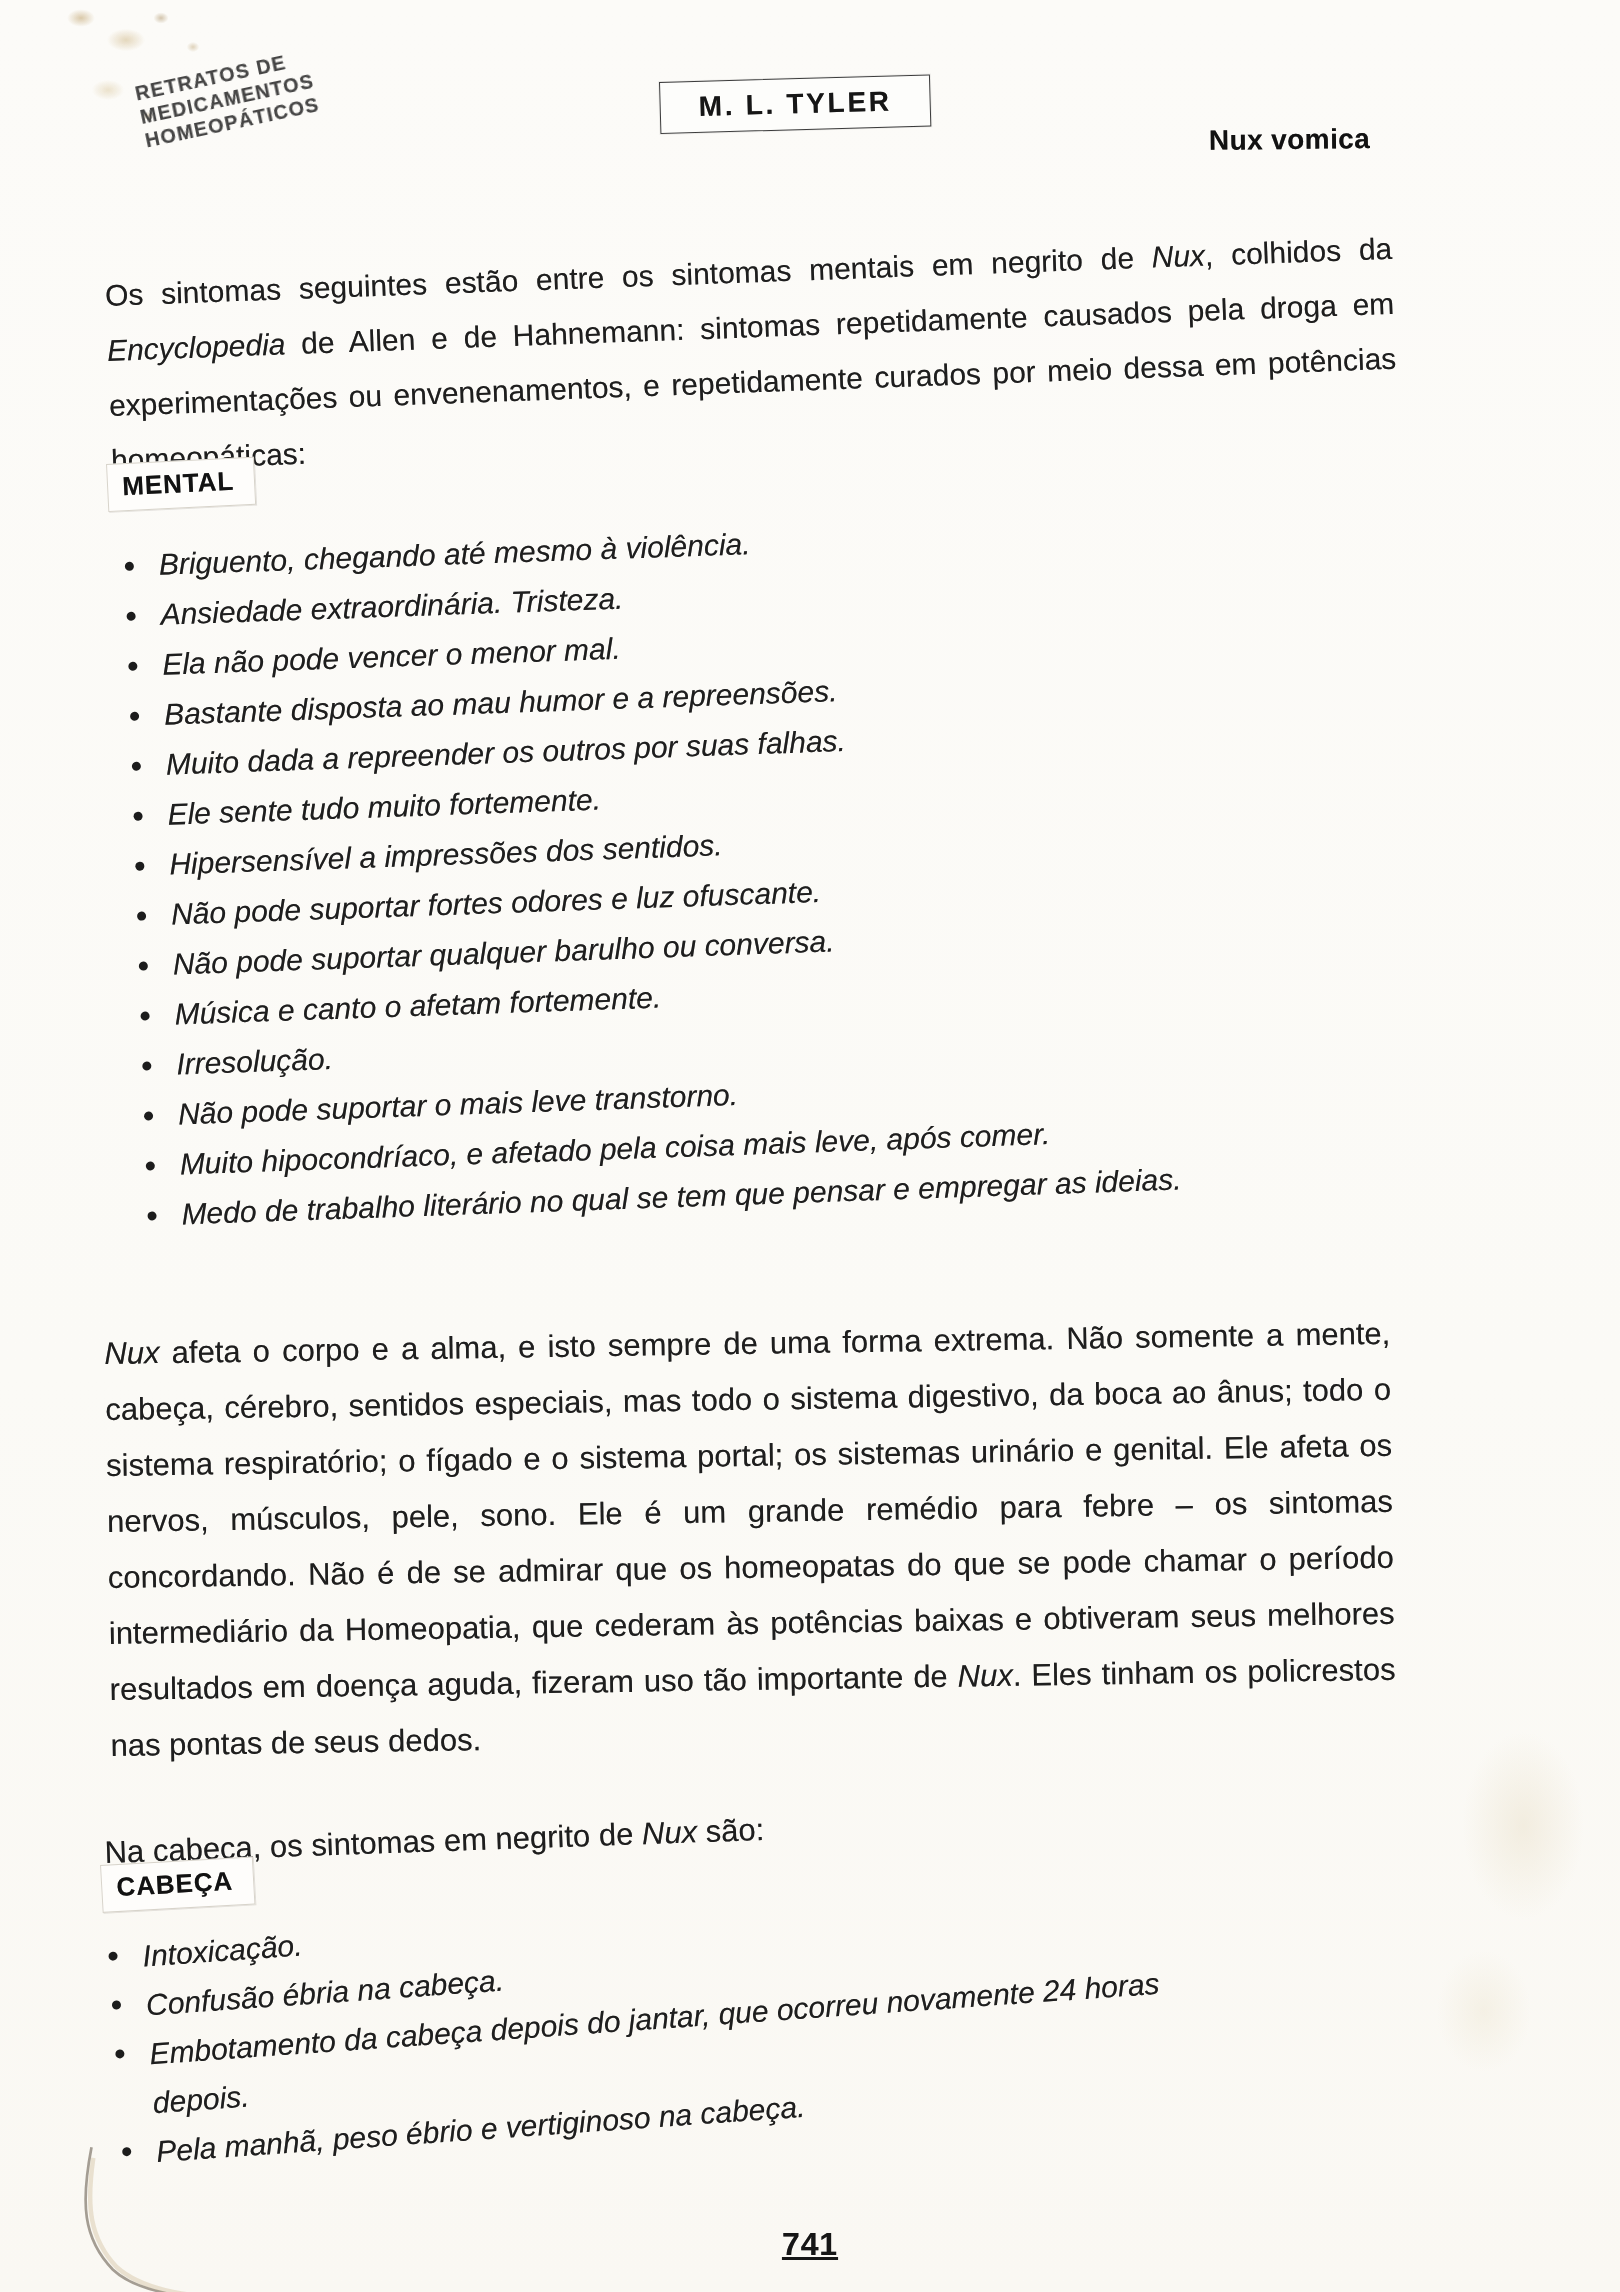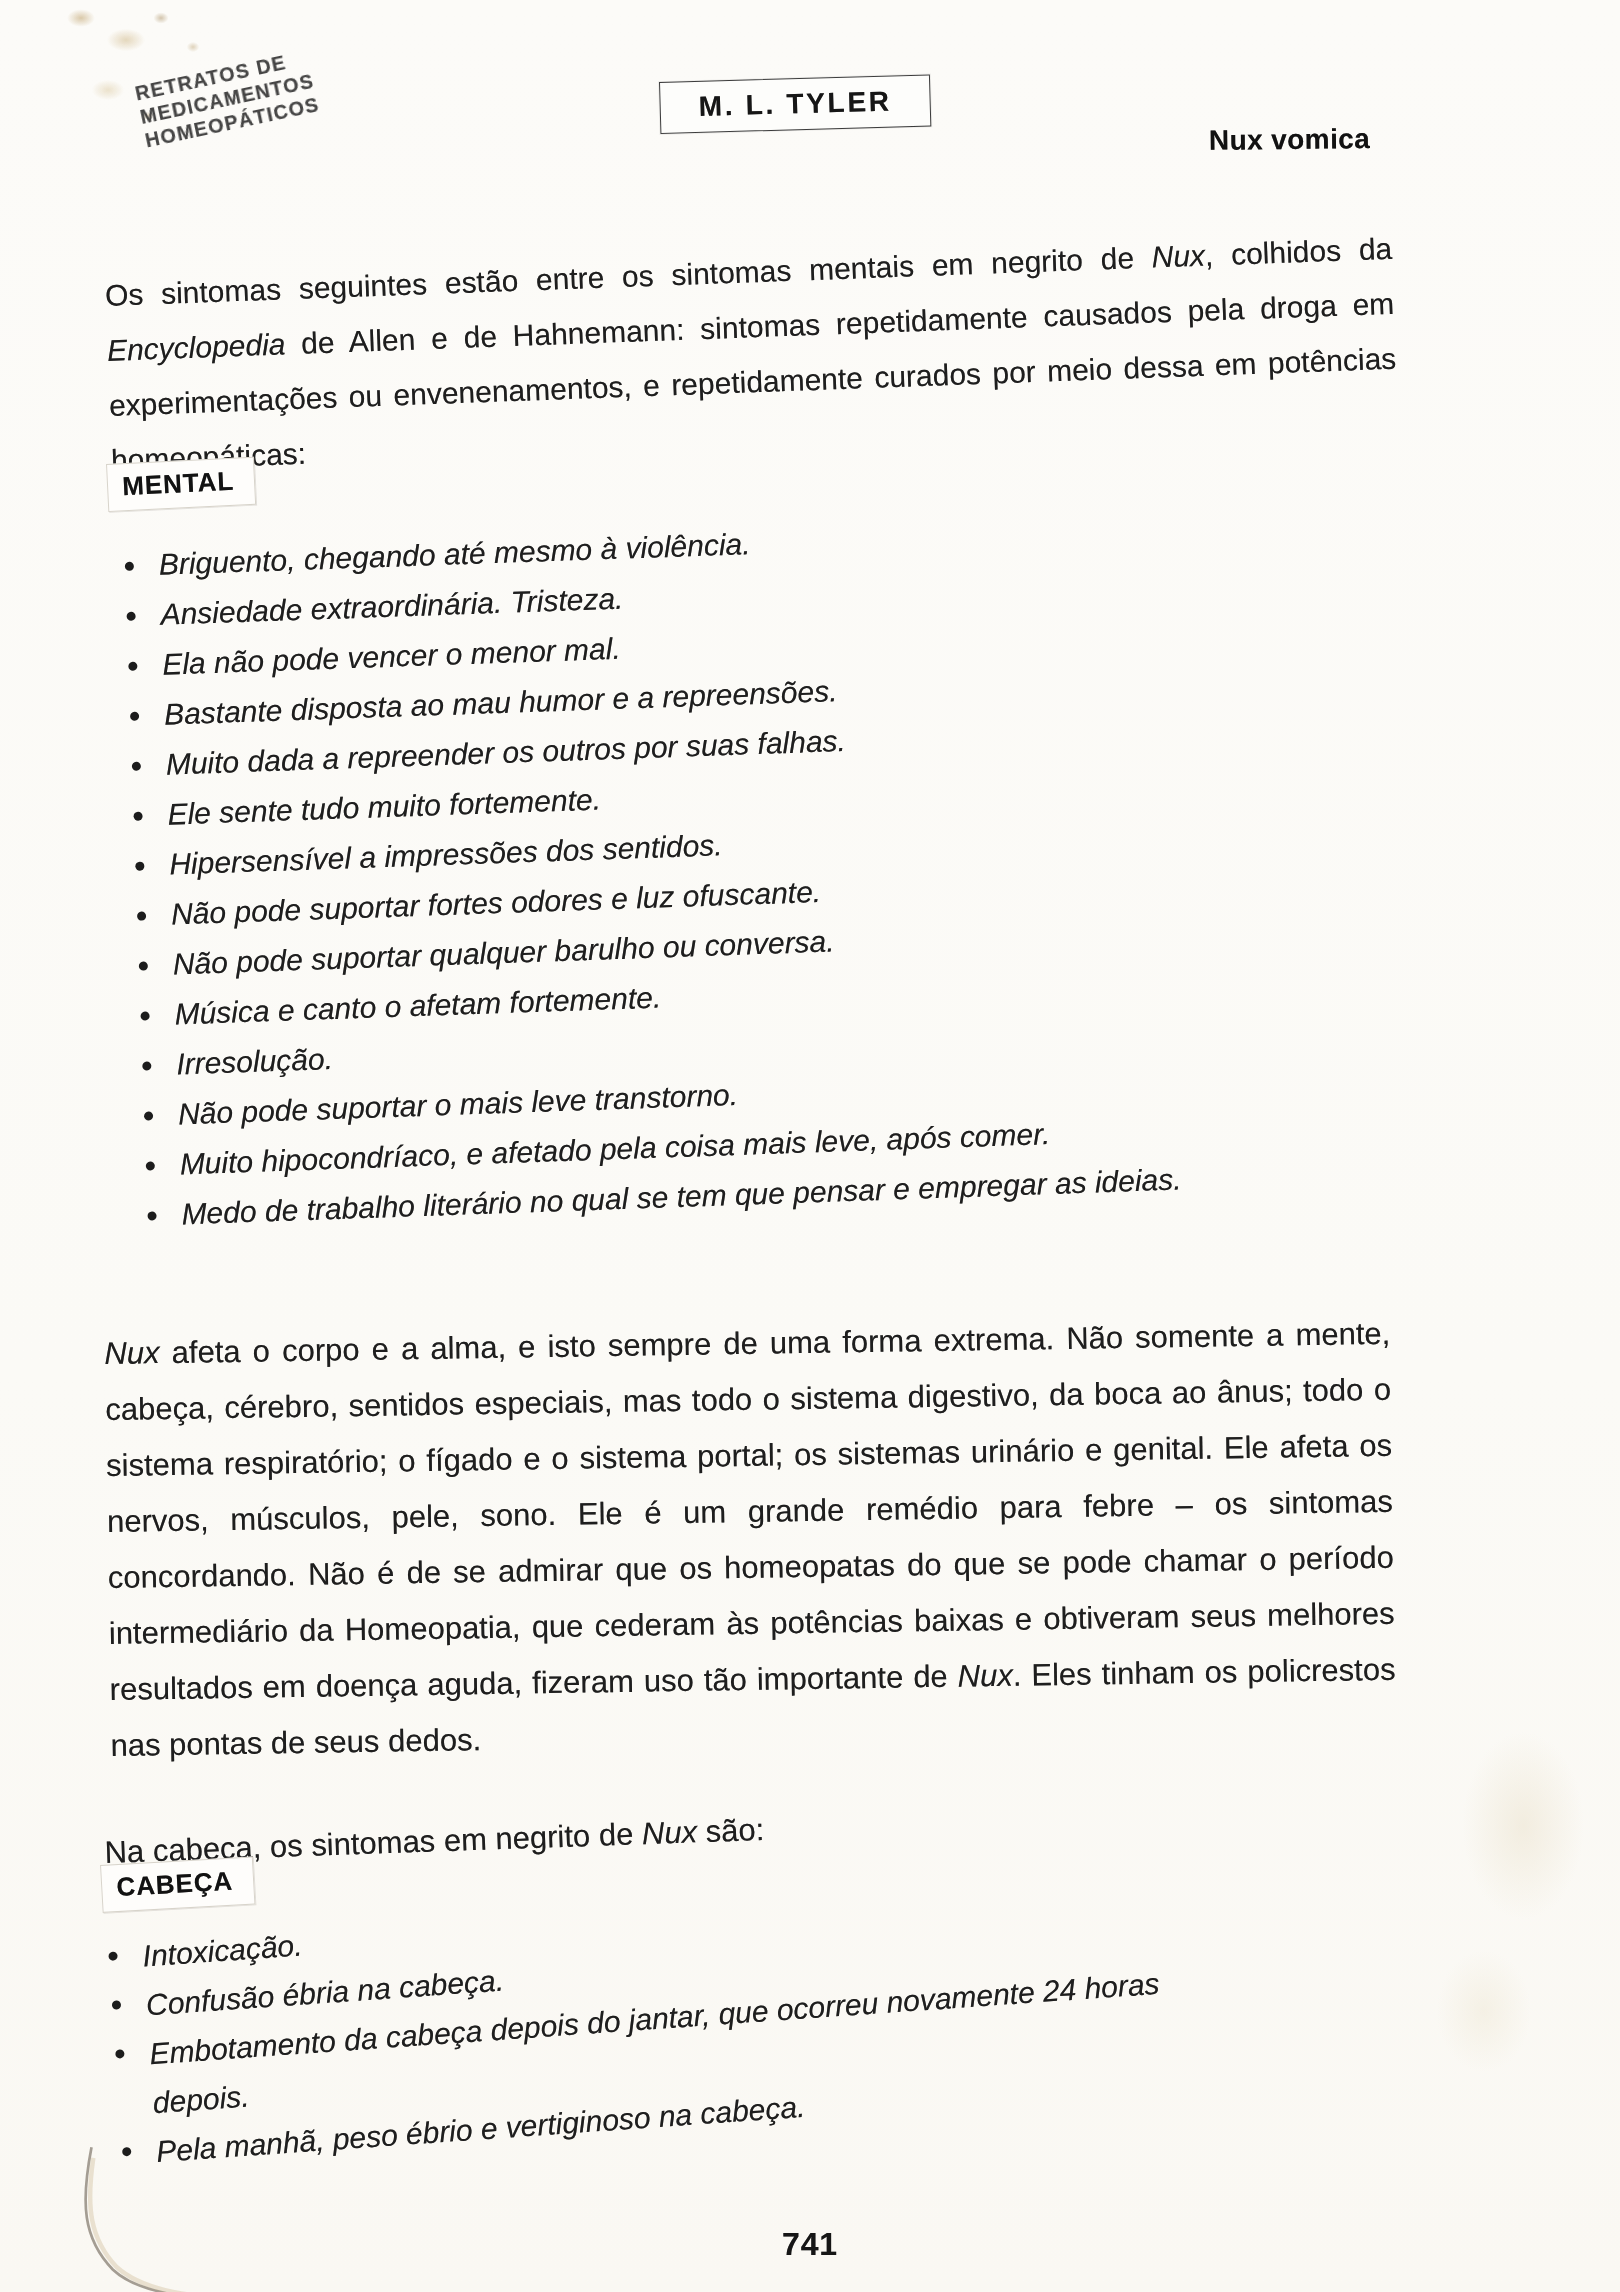--- a/index.html
+++ b/index.html
@@ -109,21 +109,21 @@
   ul.cabeca-list{
     left:107px;top:1934px;width:1128px;
     transform:rotate(-4deg);transform-origin:0 0;
     font-size:30px;line-height:49px;
   }
   ul.cabeca-list .dot{margin-top:18px;}
   ul.cabeca-list .txt{max-width:1021px;}
   .pagenum{
     position:absolute;left:0;top:2226px;width:100%;
     text-align:center;
-    font-weight:700;font-size:32px;letter-spacing:0.9px;color:#161616;
+    font-weight:700;font-size:32px;letter-spacing:0.9px;color:#161616;text-decoration:underline;
   }
   .it{font-style:italic;}
   .fold{
     position:absolute;left:27px;top:2140px;
   }
 </style>
 </head>
 <body>
 
 <div class="page">

